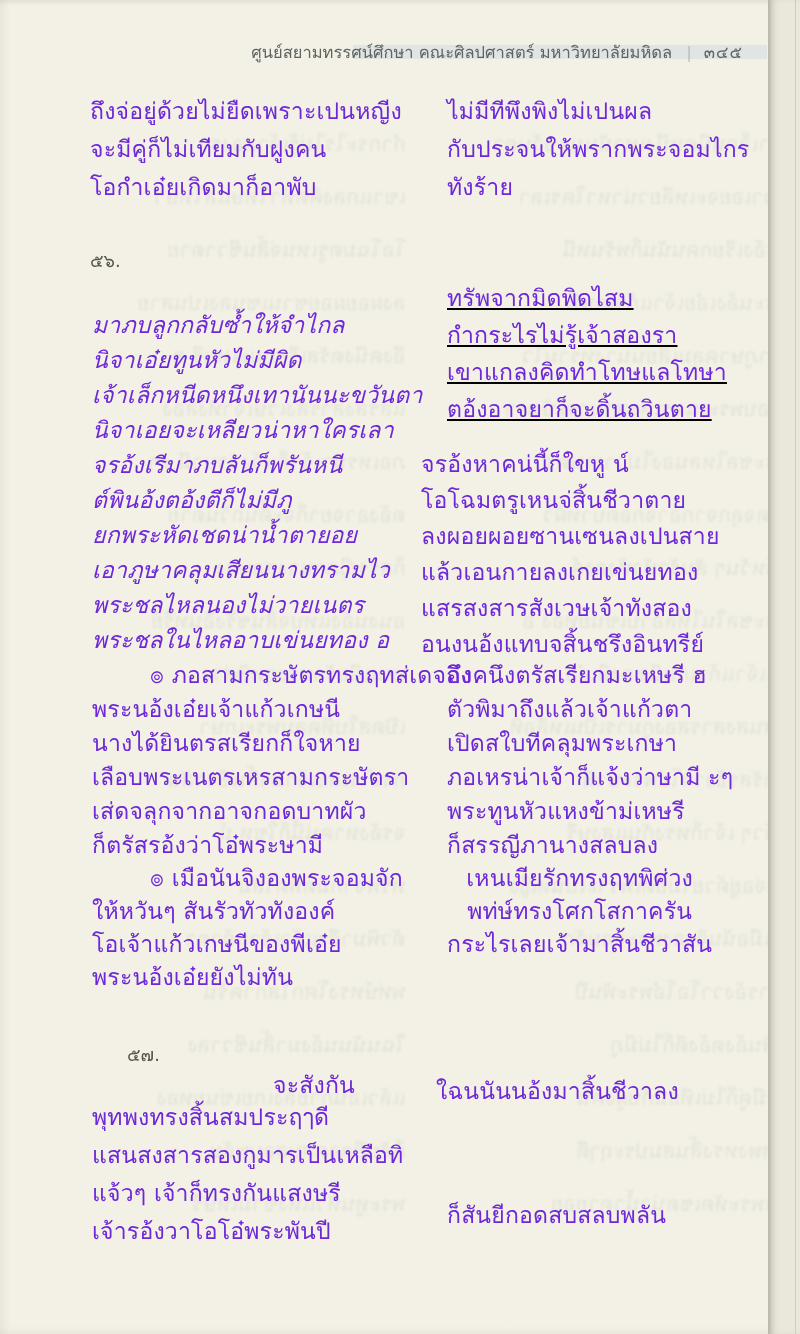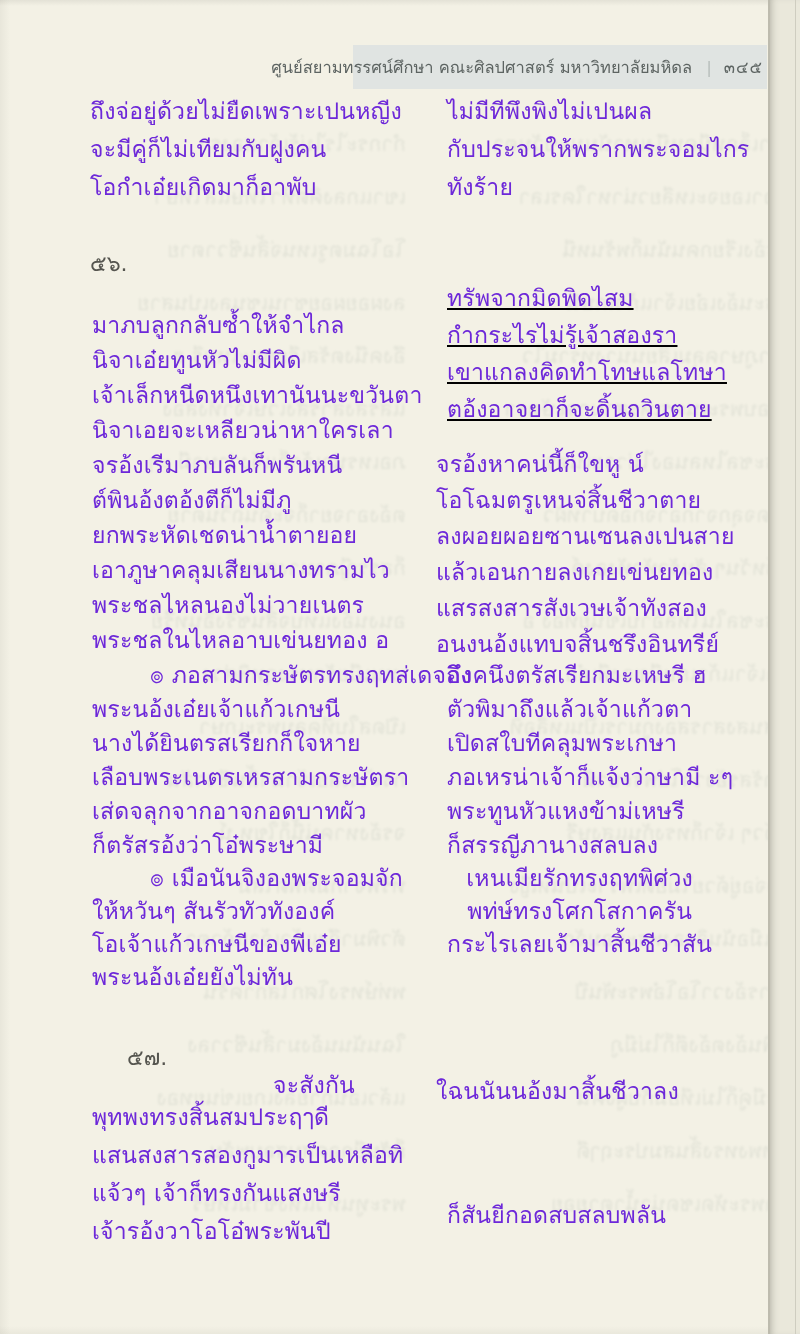--- a/index.html
+++ b/index.html
@@ -22,46 +22,46 @@
     background:#eae8db;
     border-left:2px solid #bdbbae;
     box-shadow:inset 6px 0 8px -6px rgba(80,80,70,0.45);
   }
   .edge-strip .inner-line{
     position:absolute;top:0;right:4px;width:1px;height:100%;
     background:#cfcdc0;
   }
   
   .header-band{
-    position:absolute;left:353px;top:45px;width:414px;height:44px;
+    position:absolute;left:353px;top:45px;width:414px;height:14px;
     background:#e0e4e2;
     display:flex;align-items:center;justify-content:flex-end;
-    padding:0 4px;box-sizing:border-box;
+    padding:0 24px;box-sizing:border-box;
     color:#5d6462;font-size:16.5px;white-space:nowrap;
   }
   .header-band .title{margin-right:14px;}
   .header-band .divider{
     color:#9aa19f;margin-right:12px;font-weight:200;
   }
   .header-band .pagenum{letter-spacing:1px;}
   
   .group{position:absolute;white-space:nowrap;}
   .col-line{
     font-size:23px;color:#6d28d9;
     letter-spacing:0.2px;
   }
   .lh38 .col-line{line-height:38px;}
   .lh37 .col-line{line-height:37px;}
   .lh36 .col-line{line-height:36px;}
-  .lh35 .col-line{line-height:35px;}
+  .lh35 .col-line{line-height:35px;font-style:italic;}
   .lh34 .col-line{line-height:34px;}
   .lh33 .col-line{line-height:33px;}
   .indent{padding-left:58px;}
   .section-label{
-    position:absolute;font-size:22px;color:#55554f;
+    position:absolute;font-size:18px;color:#55554f;
   }
   
   .ghost{
     position:absolute;top:118px;width:366px;height:1110px;overflow:hidden;
     opacity:0.12;filter:blur(1.1px);
     pointer-events:none;
   }
   .ghost .g-line{
     font-size:21px;line-height:53px;color:#6e8076;white-space:nowrap;
     transform:scaleX(-1);transform-origin:50% 50%;
@@ -183,21 +183,21 @@
   <div class="col-line">ทังร้าย</div>
 </div>
 
 <div class="group lh37" style="left:447px;top:280px;text-decoration:underline;">
   <div class="col-line">ทรัพจากมิดพิดไสม</div>
   <div class="col-line">กำกระไรไม่รู้เจ้าสองรา</div>
   <div class="col-line">เขาแกลงคิดทำโทษแลโทษา</div>
   <div class="col-line">ตอ้งอาจยาก็จะดิ้นถวินตาย</div>
 </div>
 
-<div class="group lh36" style="left:436px;top:446px;">
+<div class="group lh36" style="left:421px;top:446px;">
   <div class="col-line">จรอ้งหาคน่นี้ก็ใขหู น์</div>
   <div class="col-line">โอโฉมตรูเหนจ่สิ้นชีวาตาย</div>
   <div class="col-line">ลงผอยผอยซานเซนลงเปนสาย</div>
   <div class="col-line">แล้วเอนกายลงเกยเข่นยทอง</div>
   <div class="col-line">แสรสงสารสังเวษเจ้าทังสอง</div>
   <div class="col-line">อนงนอ้งแทบจสิ้นชรึงอินทรีย์</div>
 </div>
 
 <div class="group lh34" style="left:447px;top:658px;">
   <div class="col-line">อึงคนึงตรัสเรียกมะเหษรี ฮ</div>

